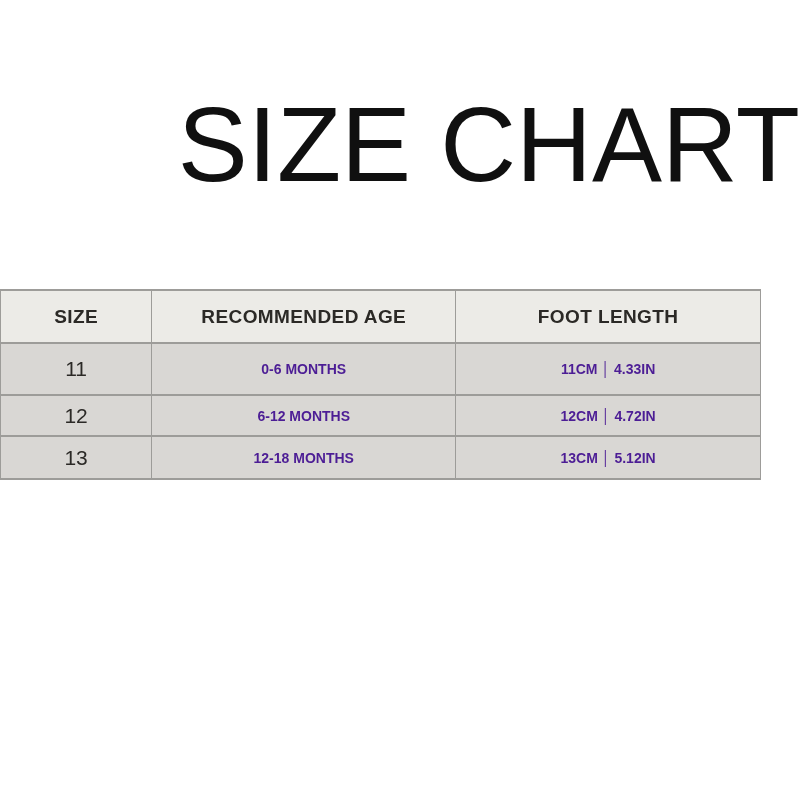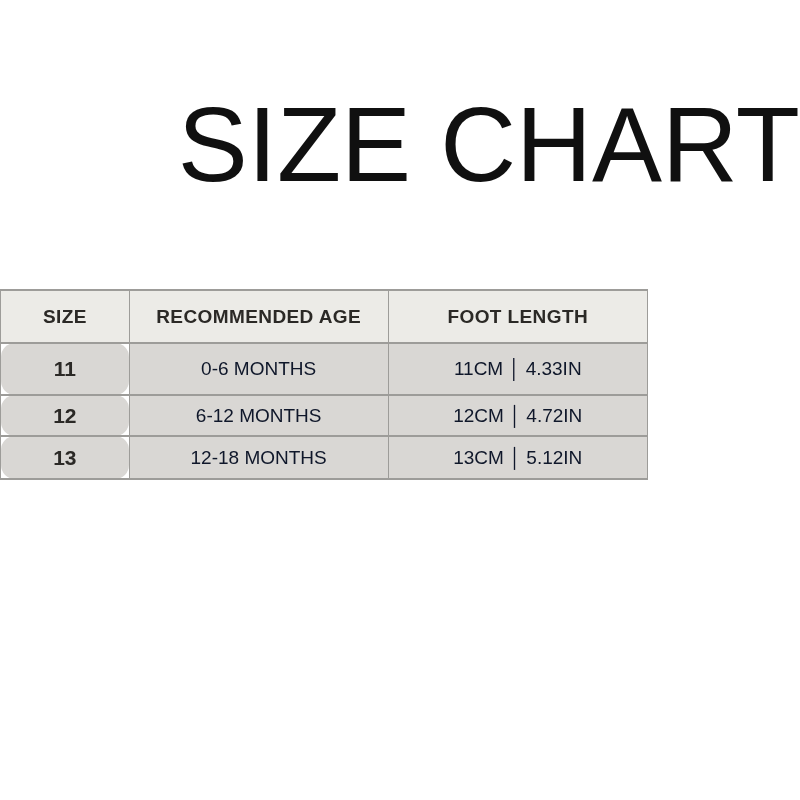--- a/index.html
+++ b/index.html
@@ -20,21 +20,21 @@
     margin-top: 92px;
     text-align: right;
     font-size: 105px;
     font-weight: 400;
     letter-spacing: 0px;
     line-height: 1.0;
     color: #101010;
     white-space: nowrap;
   }
   table.size-table {
-    width: 648px;
+    width: 761px;
     margin-top: 92px;
     border-collapse: collapse;
     table-layout: fixed;
   }
   col.c1 { width: 19.9%; }
   col.c2 { width: 40.0%; }
   col.c3 { width: 40.1%; }
   th, td {
     border: 1px solid #9d9c99;
     border-top-width: 2px;
@@ -46,29 +46,28 @@
   thead th {
     background: #ecebe7;
     height: 53px;
     font-size: 19px;
     font-weight: 700;
     letter-spacing: 0.4px;
     color: #2b2926;
   }
   tbody td {
     background: #d9d7d4;
-    font-size: 19px;
-    font-weight: 400;
-    color: #0f172a;
+    font-size: 14px;
+    font-weight: 700;
+    color: #4c1d95;
   }
   tbody td.size-cell {
     font-size: 21px;
-    font-weight: 700;
+    font-weight: 400;
     color: #2b2926;
-    border-radius: 14px;
   }
   tr.row-1 td { height: 52px; }
   tr.row-2 td { height: 41px; margin-top: 32px; }
   tr.row-3 td { height: 43px; }
 </style>
 </head>
 <body>
 
 <div class="page">
 

